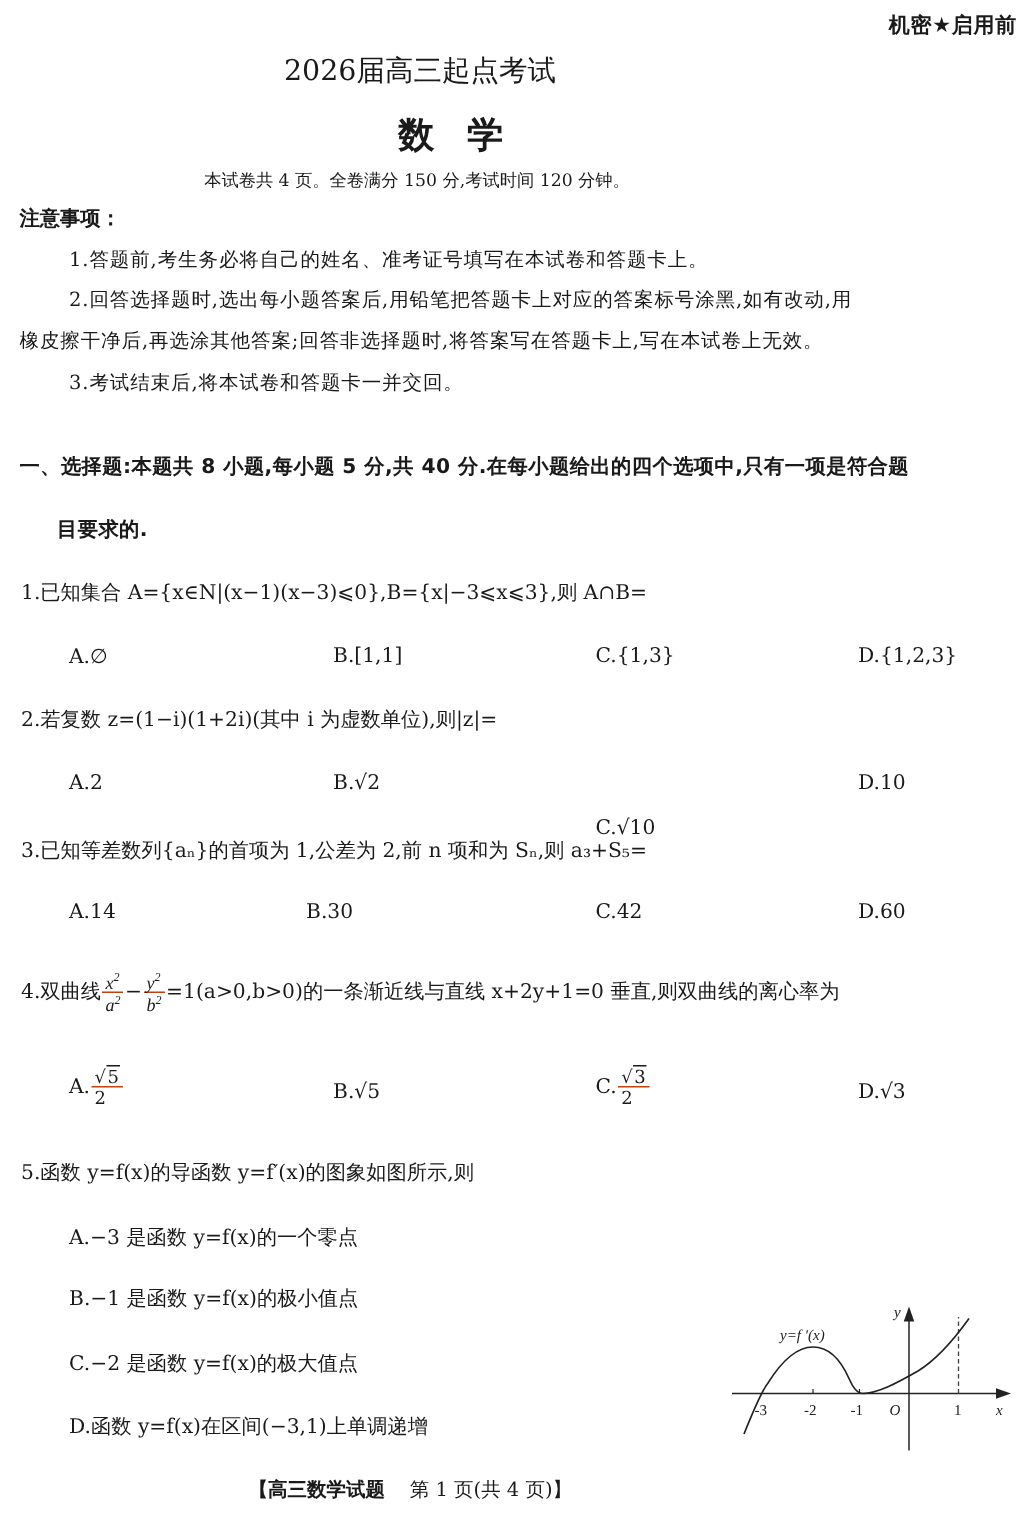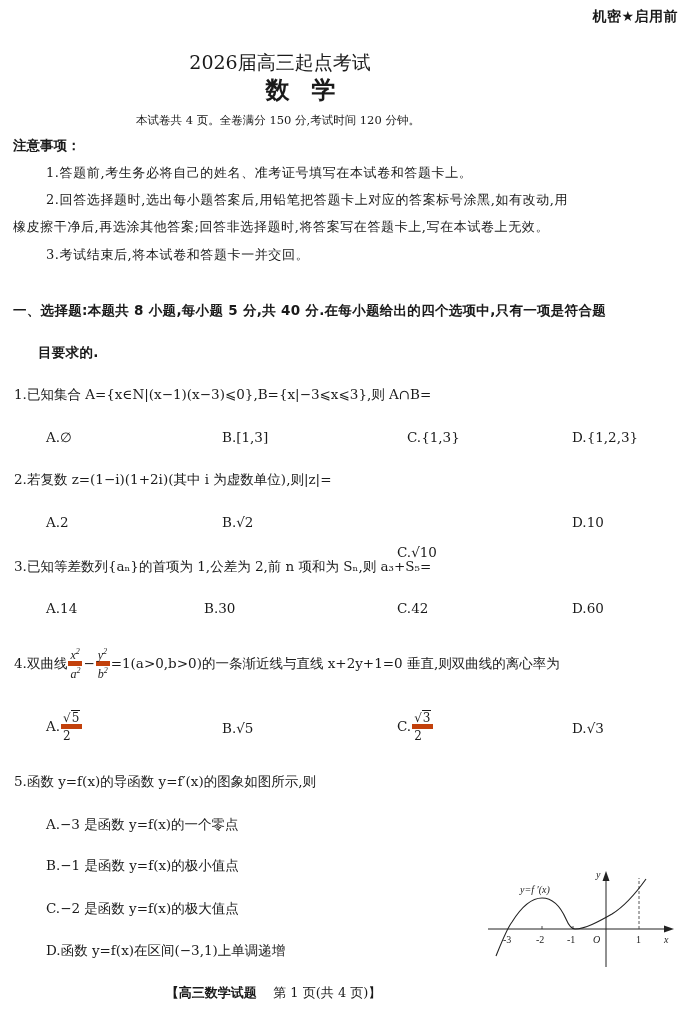--- a/index.html
+++ b/index.html
@@ -1,33 +1,33 @@
 <!DOCTYPE html>
 <html><head>
 <meta charset="utf-8">
 <style>
   html, body { margin: 0; padding: 0; background: #ffffff; }
   body { width: 688px; height: 1011px; position: relative; overflow: hidden;
          font-family: "DejaVu Serif", "Liberation Serif", serif; color: #1a1a1a; }
   .abs { position: absolute; white-space: nowrap; }
   .sans { font-family: "DejaVu Sans", "Liberation Sans", sans-serif; }
   .confidential { top: 8px; right: 10px; font-size: 14px; font-weight: bold; letter-spacing: 0.5px; }
-  .exam-title { top: 50px; left: 0; width: 560px; text-align: center; font-size: 19px; }
+  .exam-title { top: 34px; left: 0; width: 560px; text-align: center; font-size: 19px; }
   .subject { top: 74px; left: 0; width: 601px; text-align: center; font-size: 24px; font-weight: bold; letter-spacing: 22px; padding-left: 22px; box-sizing: border-box; }
   .exam-info { top: 113px; left: 0; width: 556px; text-align: center; font-size: 11.5px; }
   .notice-head { top: 137px; left: 13px; font-size: 13.5px; font-weight: bold; }
   .notice-line { font-size: 13px; letter-spacing: 0.6px; }
   .section-head { font-size: 13.5px; font-weight: bold; letter-spacing: 0.3px; }
   .q { font-size: 13.5px; left: 14px; }
   .opt { font-size: 13.5px; }
   .it { font-style: italic; font-family: "Liberation Serif", "DejaVu Serif", serif; }
   .bf { font-weight: bold; }
   .frac { display: inline-block; vertical-align: middle; line-height: 1; margin: 0 1px; }
   .frac .num { display: block; padding: 0 2px; font-size: 12px; }
-  .frac .den { display: block; border-top: 5px solid #c2410c; padding: 1px 2px 0; font-size: 12px; }
+  .frac .den { display: block; border-top: 1px solid #c2410c; padding: 1px 2px 0; font-size: 12px; }
   .sqrt { display: inline-block; }
   .sqrt .rad { border-top: 1px solid #1a1a1a; padding: 0 1px; }
   sup, sub { font-size: 8px; }
   .footer { top: 984px; left: 0; width: 547px; text-align: center; font-size: 13px; }
   .graph { position: absolute; left: 480px; top: 855px; width: 208px; height: 115px; }
 </style>
 </head>
 <body>
 
 <div class="abs confidential sans">机密★启用前</div>
@@ -41,22 +41,22 @@
 <div class="abs notice-line" style="top:218px;left:13px;">橡皮擦干净后,再选涂其他答案;回答非选择题时,将答案写在答题卡上,写在本试卷上无效。</div>
 <div class="abs notice-line" style="top:246px;left:46px;">3.考试结束后,将本试卷和答题卡一并交回。</div>
 
 <div class="abs section-head sans" style="top:302px;left:13px;">一、选择题:本题共 8 小题,每小题 5 分,共 40 分.在每小题给出的四个选项中,只有一项是符合题</div>
 <div class="abs section-head sans" style="top:344px;left:38px;">目要求的.</div>
 
 <div class="abs q" style="top:386px;">
   <span>1.</span><span>已知集合 A={x∈N|(x−1)(x−3)⩽0},B={x|−3⩽x⩽3},则 A∩B=</span>
 </div>
 <div class="abs opt" style="top:429px;left:46px;">A.∅</div>
-<div class="abs opt" style="top:429px;left:222px;">B.[1,3]</div>
-<div class="abs opt" style="top:429px;left:397px;margin-left:10px;">C.{1,3}</div>
+<div class="abs opt" style="top:429px;left:222px;">B.[1,1]</div>
+<div class="abs opt" style="top:429px;left:397px;">C.{1,3}</div>
 <div class="abs opt" style="top:429px;left:572px;">D.{1,2,3}</div>
 
 <div class="abs q" style="top:471px;">
   <span>2.</span><span>若复数 z=(1−i)(1+2i)(其中 i 为虚数单位),则|z|=</span>
 </div>
 <div class="abs opt" style="top:514px;left:46px;">A.2</div>
 <div class="abs opt" style="top:514px;left:222px;">B.√2</div>
 <div class="abs opt" style="top:544px;left:397px;">C.√10</div>
 <div class="abs opt" style="top:514px;left:572px;">D.10</div>
 

